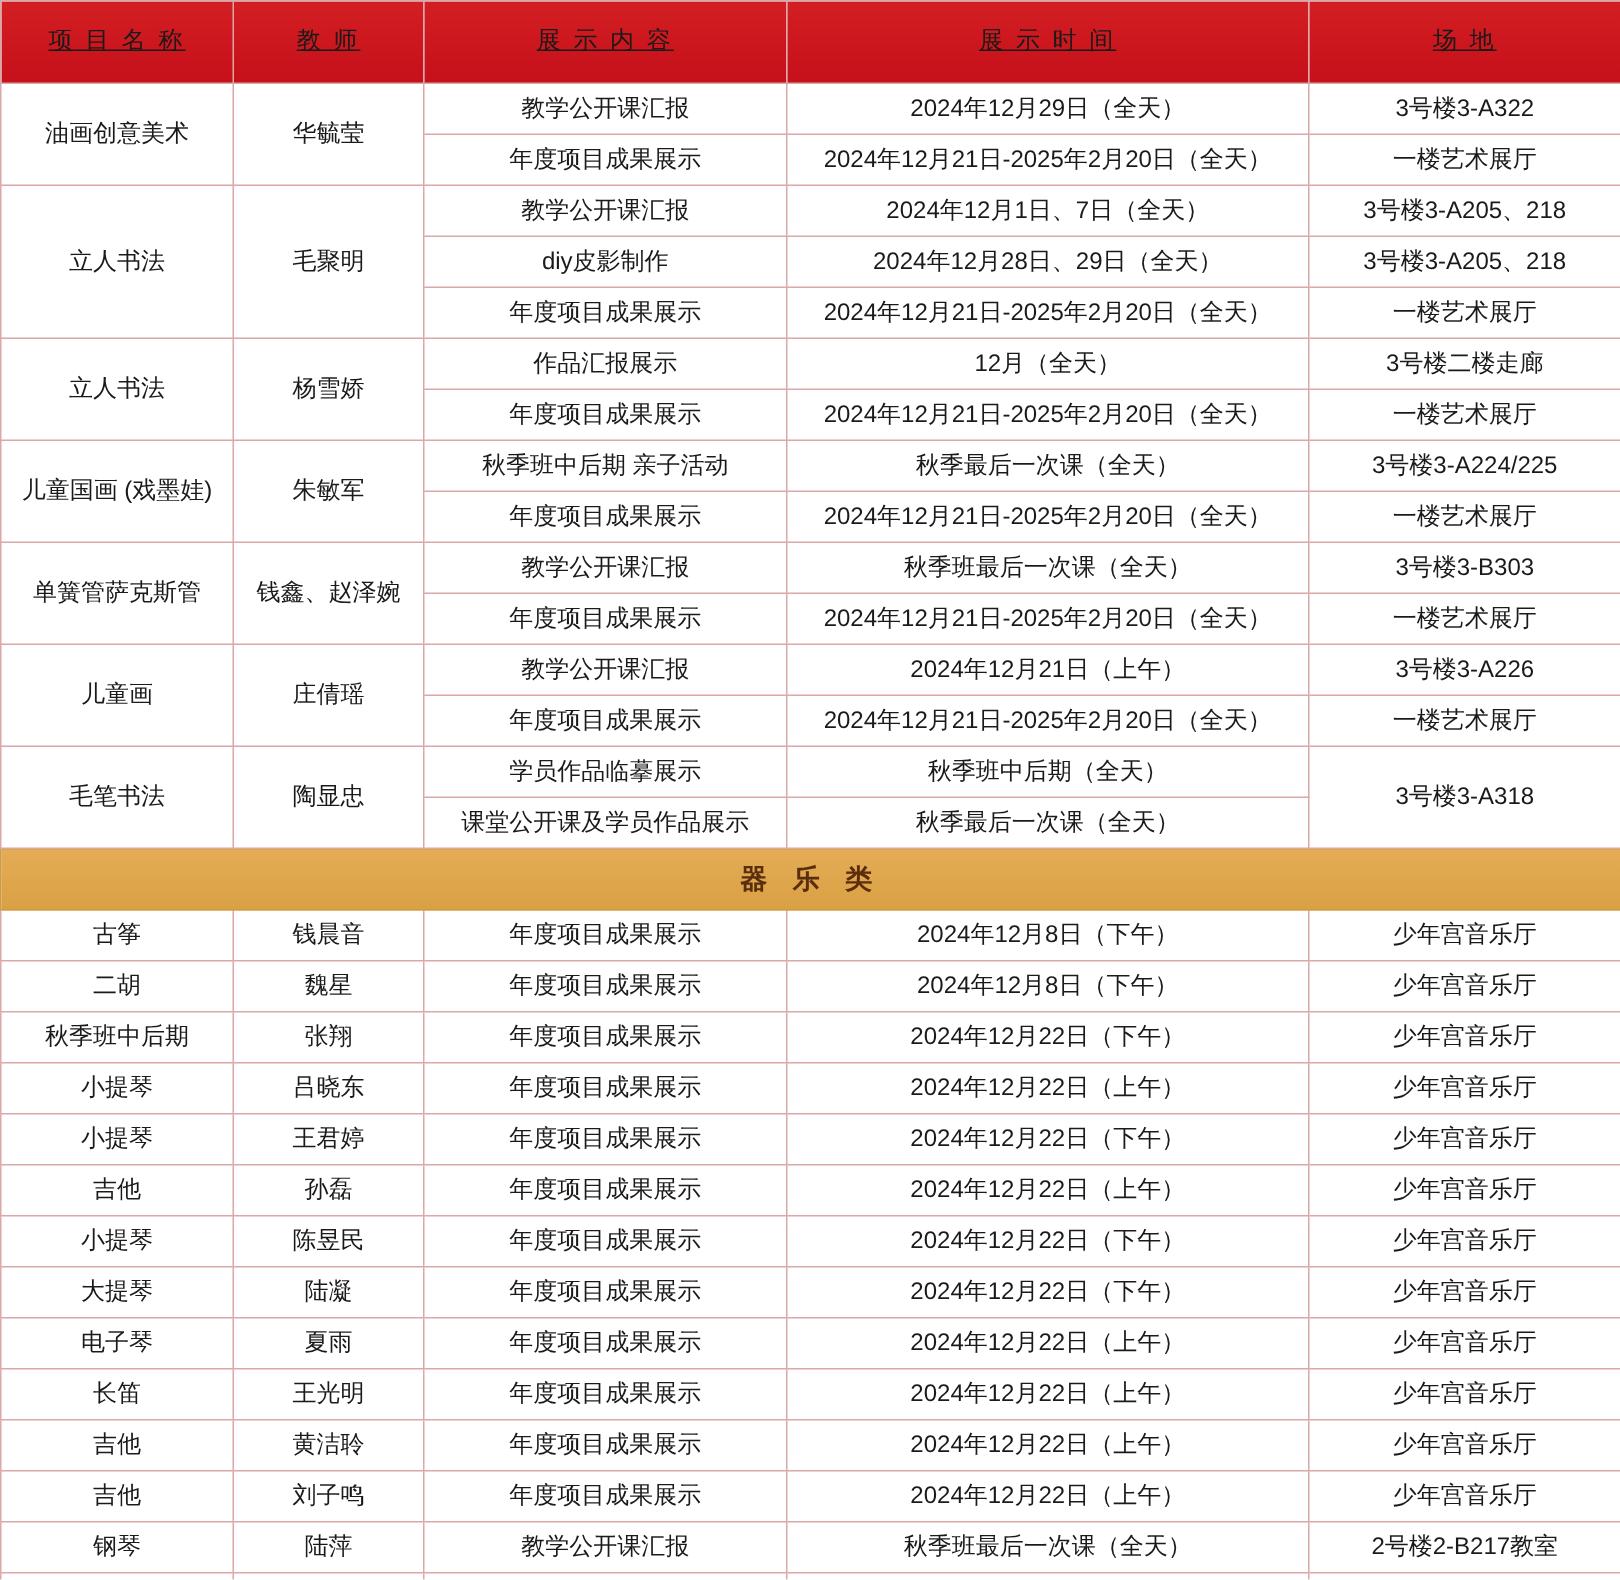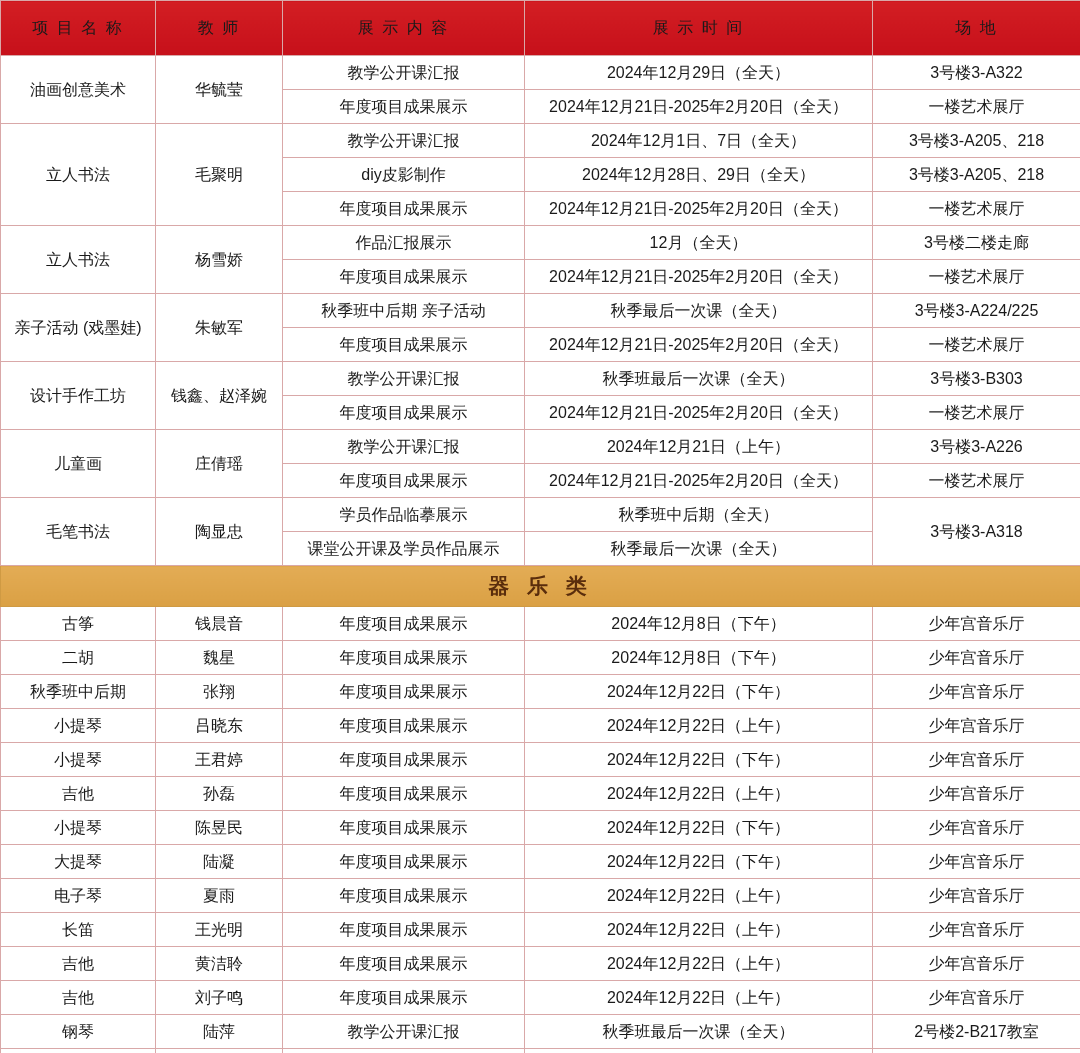--- a/index.html
+++ b/index.html
@@ -38,20 +38,21 @@
 
   thead th {
     background: #d0021b;
     background: linear-gradient(180deg, #d31e23 0%, #c6101a 100%);
     color: #ffffff;
     font-size: 19px;
     font-weight: bold;
     letter-spacing: 2px;
     height: 54px;
     border: 1px solid #d0021b;
+    text-decoration: underline;
   }
   thead th .hdr-inner {
     display: block;
     padding: 0 2px;
   }
   tbody td {
     height: 33px;
   }
   td.name-cell, td.teacher-cell {
     font-size: 16px;
@@ -64,21 +65,21 @@
     font-size: 16px;
     margin-top: 27px;
   }
   td.place-cell {
     font-size: 16px;
   }
   tr.section-row td {
     background: #e0a44a;
     background: linear-gradient(180deg, #e3ac55 0%, #daa044 100%);
     color: #5a2d0c;
-    font-size: 21px;
+    font-size: 18px;
     font-weight: bold;
     letter-spacing: 6px;
     height: 40px;
     border: 1px solid #cf9a43;
   }
 </style>
 </head>
 <body>
 
 <table class="schedule">
@@ -148,34 +149,34 @@
       <td class="time-cell">12月（全天）</td>
       <td class="place-cell">3号楼二楼走廊</td>
     </tr>
     <tr>
       <td class="content-cell">年度项目成果展示</td>
       <td class="time-cell">2024年12月21日-2025年2月20日（全天）</td>
       <td class="place-cell">一楼艺术展厅</td>
     </tr>
 
     <tr>
-      <td class="name-cell" rowspan="2">亲子活动 (戏墨娃)</td>
+      <td class="name-cell" rowspan="2">儿童国画 (戏墨娃)</td>
       <td class="teacher-cell" rowspan="2">朱敏军</td>
       <td class="content-cell">秋季班中后期 亲子活动</td>
       <td class="time-cell">秋季最后一次课（全天）</td>
       <td class="place-cell">3号楼3-A224/225</td>
     </tr>
     <tr>
       <td class="content-cell">年度项目成果展示</td>
       <td class="time-cell">2024年12月21日-2025年2月20日（全天）</td>
       <td class="place-cell">一楼艺术展厅</td>
     </tr>
 
     <tr>
-      <td class="name-cell" rowspan="2">设计手作工坊</td>
+      <td class="name-cell" rowspan="2">单簧管萨克斯管</td>
       <td class="teacher-cell" rowspan="2">钱鑫、赵泽婉</td>
       <td class="content-cell">教学公开课汇报</td>
       <td class="time-cell">秋季班最后一次课（全天）</td>
       <td class="place-cell">3号楼3-B303</td>
     </tr>
     <tr>
       <td class="content-cell">年度项目成果展示</td>
       <td class="time-cell">2024年12月21日-2025年2月20日（全天）</td>
       <td class="place-cell">一楼艺术展厅</td>
     </tr>

